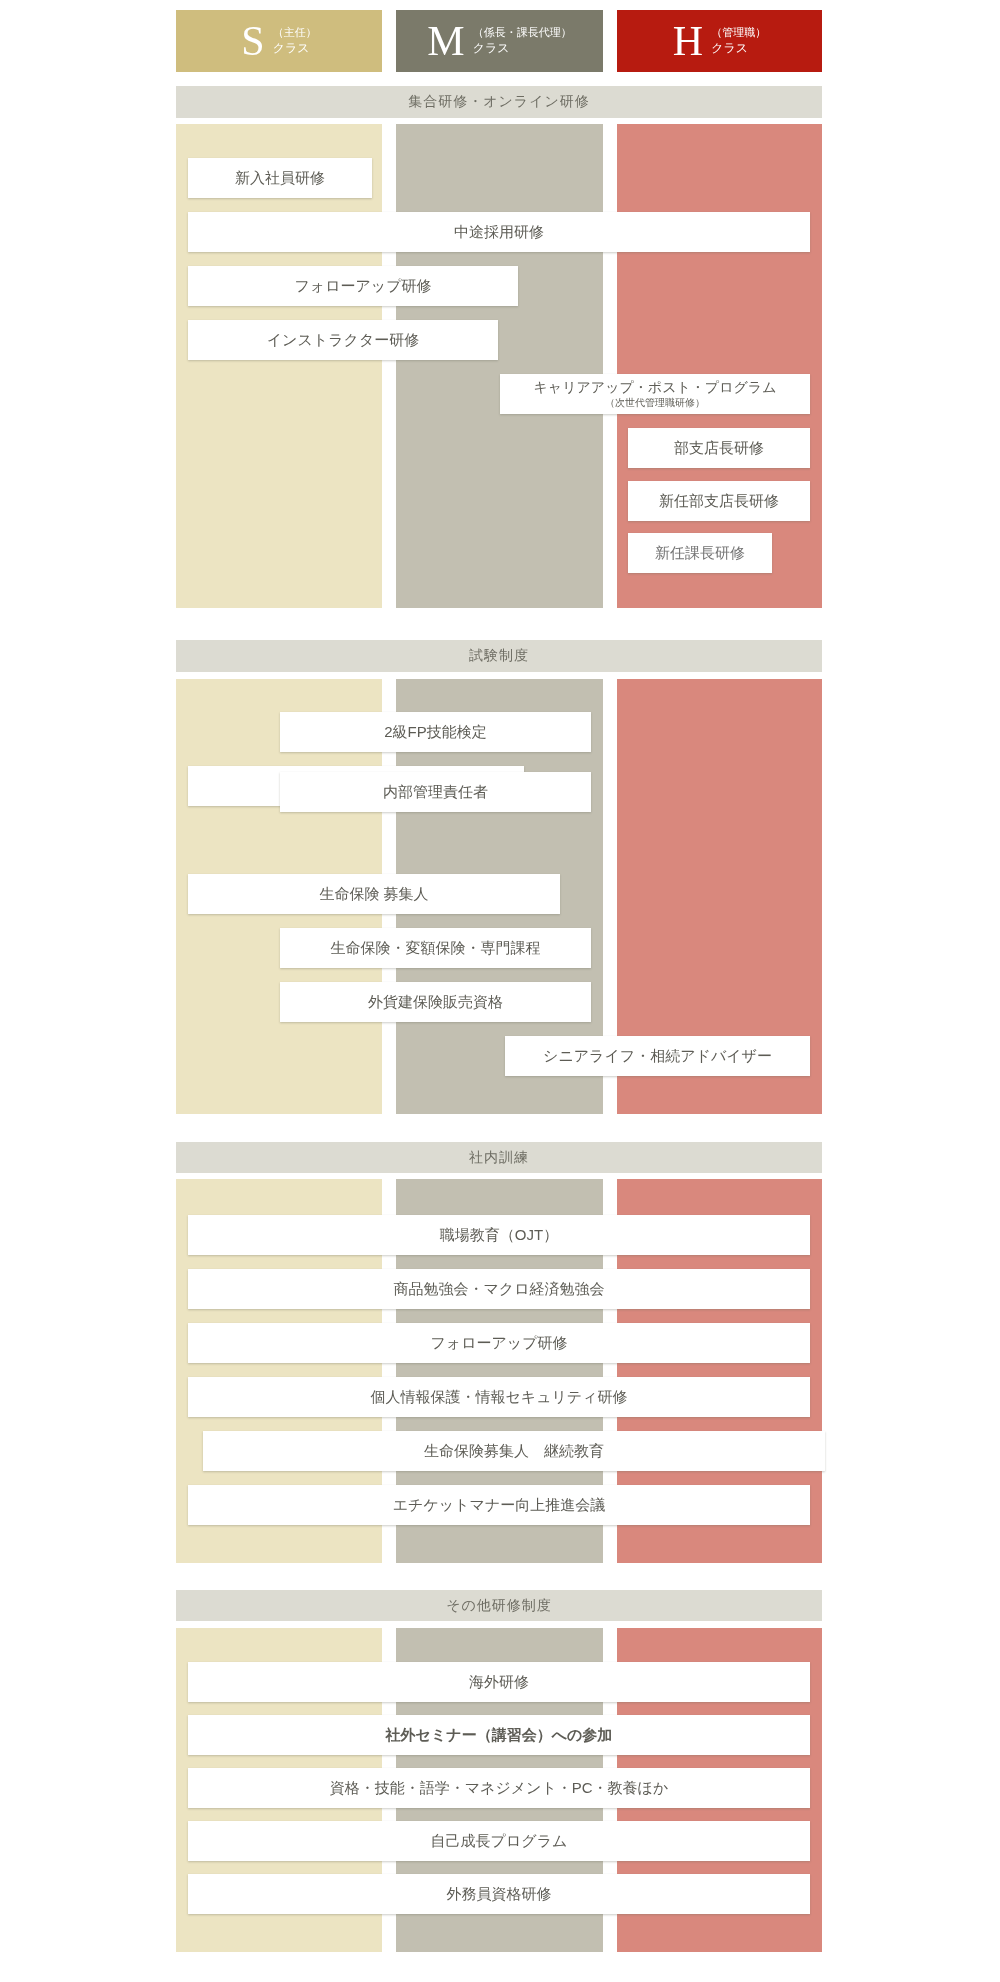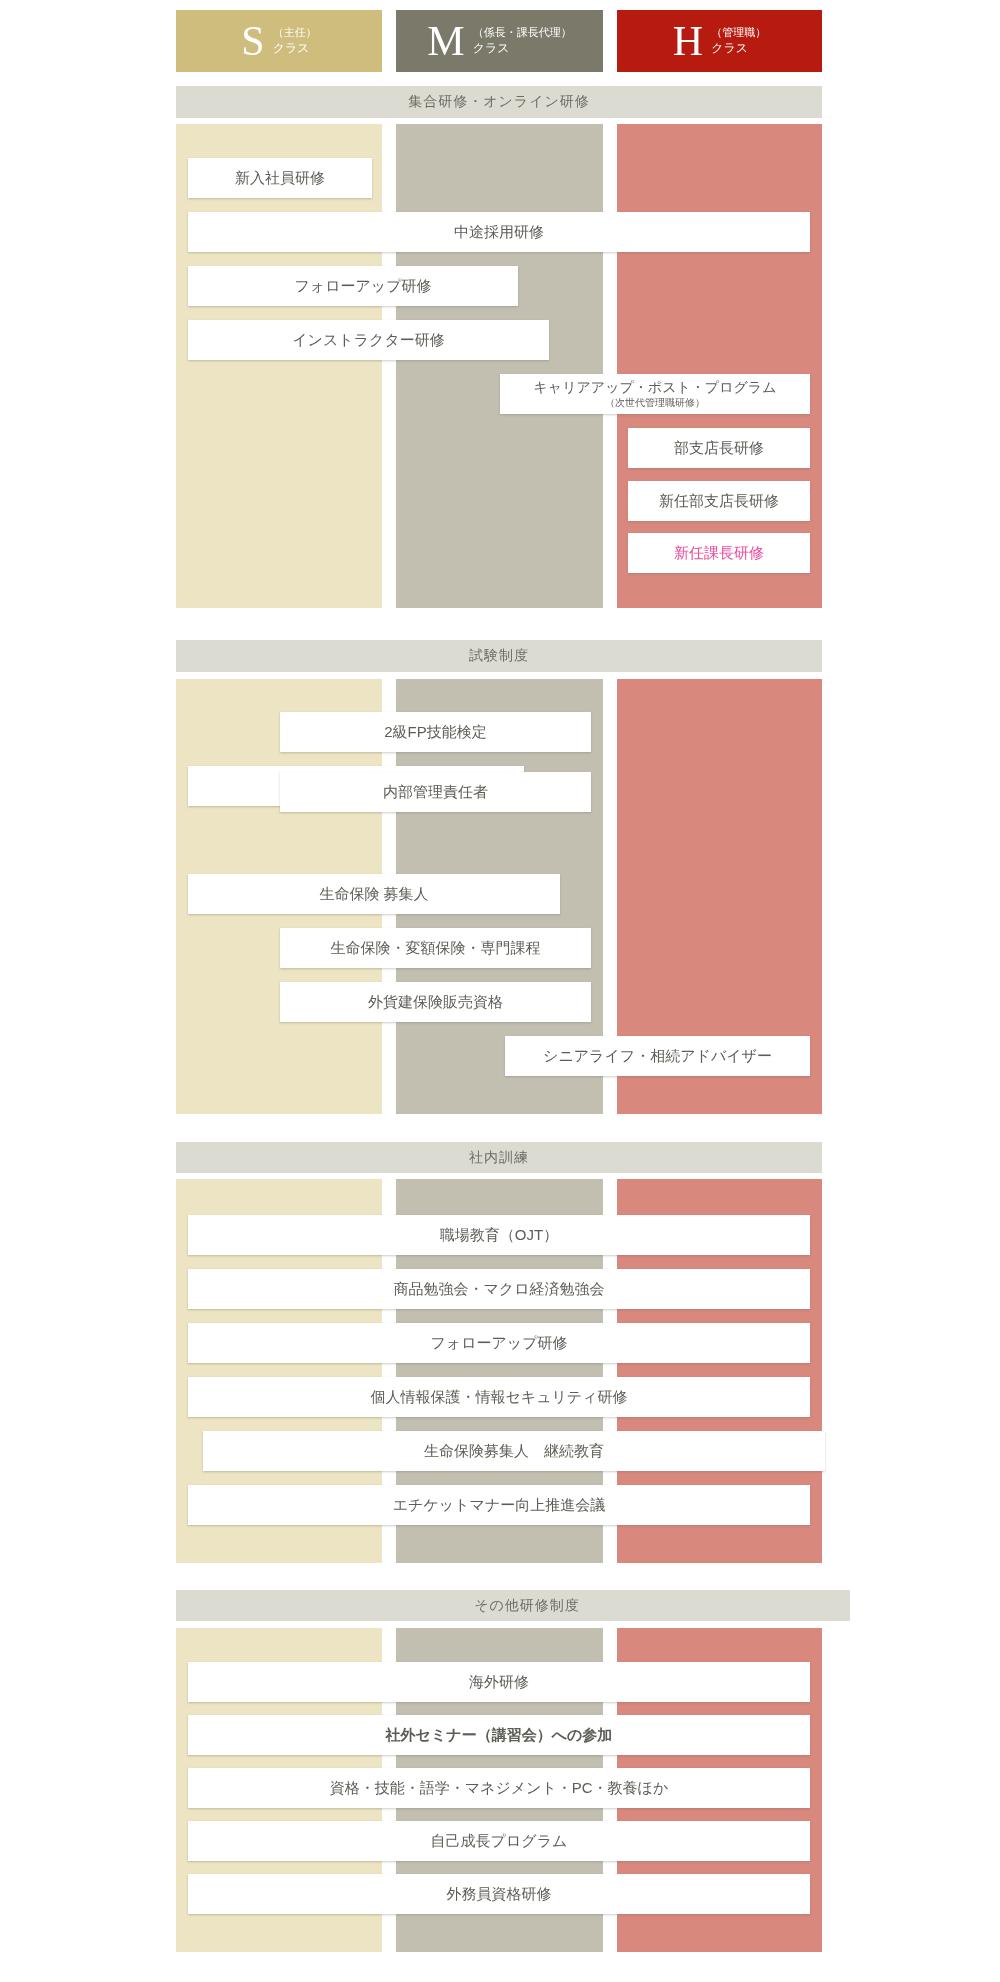--- a/index.html
+++ b/index.html
@@ -75,34 +75,34 @@
         <div class="column" style="left: 617px; width: 205px; top: 124px; height: 484px; background: rgb(217, 136, 125);"></div>
         <div class="program-bar" style="left: 188px; width: 184px; top: 158px; height: 40px; color: rgb(93, 92, 85);">
           <div class="program-label">新入社員研修</div>
         </div>
         <div class="program-bar" style="left: 188px; width: 622px; top: 212px; height: 40px; color: rgb(93, 92, 85);">
           <div class="program-label">中途採用研修</div>
         </div>
         <div class="program-bar" style="left: 188px; width: 310px; top: 266px; height: 40px; color: rgb(93, 92, 85); padding-left: 20px;">
           <div class="program-label">フォローアップ研修</div>
         </div>
-        <div class="program-bar" style="left: 188px; width: 361px; top: 320px; height: 40px; color: rgb(93, 92, 85);">
+        <div class="program-bar" style="left: 188px; width: 310px; top: 320px; height: 40px; color: rgb(93, 92, 85);">
           <div class="program-label">インストラクター研修</div>
         </div>
         <div class="program-bar has-sub" style="left: 500px; width: 310px; top: 374px; height: 40px; color: rgb(93, 92, 85);">
           <div class="program-label">キャリアアップ・ポスト・プログラム</div>
           <div class="program-sub">（次世代管理職研修）</div>
         </div>
         <div class="program-bar" style="left: 628px; width: 182px; top: 428px; height: 40px; color: rgb(93, 92, 85);">
           <div class="program-label">部支店長研修</div>
         </div>
         <div class="program-bar" style="left: 628px; width: 182px; top: 481px; height: 40px; color: rgb(93, 92, 85);">
           <div class="program-label">新任部支店長研修</div>
         </div>
-        <div class="program-bar" style="left: 628px; width: 182px; top: 533px; height: 40px; color: #ec4899;">
+        <div class="program-bar" style="left: 628px; width: 144px; top: 533px; height: 40px; color: #737373;">
           <div class="program-label">新任課長研修</div>
         </div>
       </div>
       <div>
         <div class="section-bar" style="top: 640px; height: 32px; background: rgb(220, 219, 210);">
           <div>試験制度</div>
         </div>
         <div class="column" style="left: 176px; width: 206px; top: 679px; height: 435px; background: rgb(236, 228, 194);"></div>
         <div class="column" style="left: 396px; width: 207px; top: 679px; height: 435px; background: rgb(194, 191, 177);"></div>
         <div class="column" style="left: 617px; width: 205px; top: 679px; height: 435px; background: rgb(217, 136, 125);"></div>
@@ -148,21 +148,21 @@
           <div class="program-label">個人情報保護・情報セキュリティ研修</div>
         </div>
         <div class="program-bar" style="left: 188px; width: 622px; top: 1431px; height: 40px; color: rgb(93, 92, 85); margin-left: 15px;">
           <div class="program-label">生命保険募集人　継続教育</div>
         </div>
         <div class="program-bar" style="left: 188px; width: 622px; top: 1485px; height: 40px; color: rgb(93, 92, 85);">
           <div class="program-label">エチケットマナー向上推進会議</div>
         </div>
       </div>
       <div>
-        <div class="section-bar" style="top: 1590px; height: 31px; background: rgb(220, 219, 210); padding-left: 28px;">
+        <div class="section-bar" style="top: 1590px; height: 31px; background: rgb(220, 219, 210);">
           <div>その他研修制度</div>
         </div>
         <div class="column" style="left: 176px; width: 206px; top: 1628px; height: 324px; background: rgb(236, 228, 194);"></div>
         <div class="column" style="left: 396px; width: 207px; top: 1628px; height: 324px; background: rgb(194, 191, 177);"></div>
         <div class="column" style="left: 617px; width: 205px; top: 1628px; height: 324px; background: rgb(217, 136, 125);"></div>
         <div class="program-bar" style="left: 188px; width: 622px; top: 1662px; height: 40px; color: rgb(93, 92, 85);">
           <div class="program-label">海外研修</div>
         </div>
         <div class="program-bar" style="left: 188px; width: 622px; top: 1715px; height: 40px; color: rgb(93, 92, 85); font-weight: bold;">
           <div class="program-label">社外セミナー（講習会）への参加</div>

